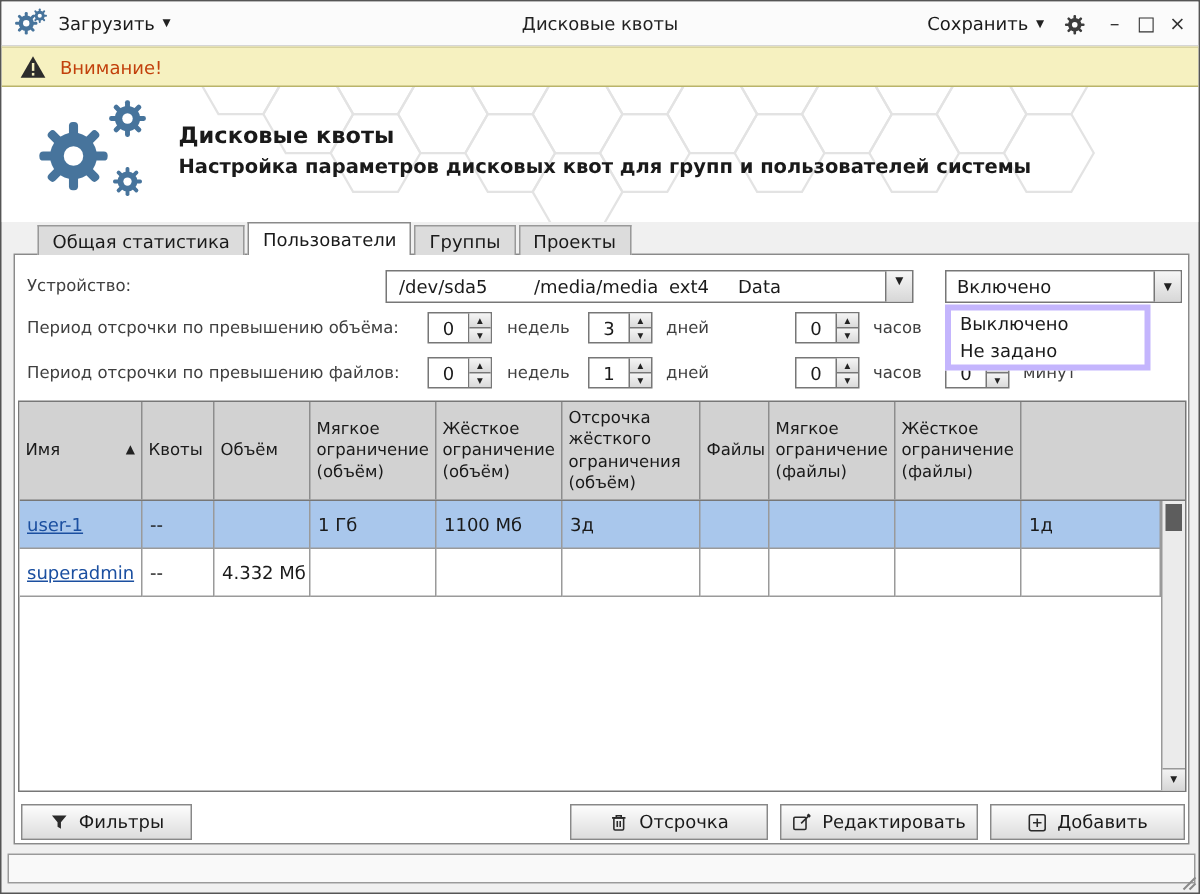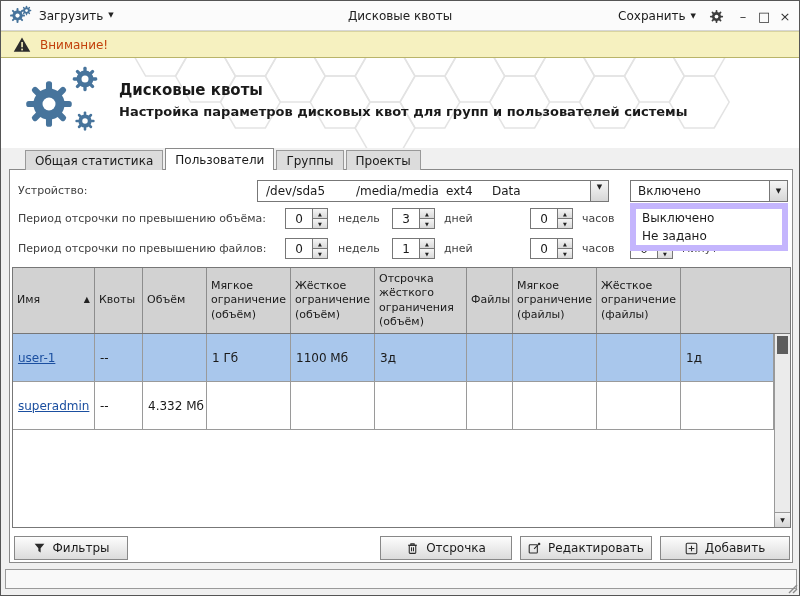--- a/index.html
+++ b/index.html
@@ -50,43 +50,43 @@
   .combo .arrow-btn { position:absolute; right:0; top:0; width:18px; height:100%;
                       border-left:1px solid #777; background:linear-gradient(#f6f6f6,#d7d7d7);
                       display:flex; align-items:center; justify-content:center; }
   .combo .arrow-btn .caret { font-size:7px; }
   .device-combo { left:247px; top:10px; width:352px; }
   .device-combo span { position:absolute; top:3px; font-size:12px; white-space:nowrap; }
   .dc-path { left:8px; } .dc-mount { left:98px; } .dc-fs { left:188px; } .dc-name { left:234px; }
 
   .status-combo { left:620px; top:10px; width:158px; }
   .status-combo .val { position:absolute; left:7px; top:3px; }
-  .status-list { position:absolute; left:620px; top:33px; width:158px; background:#fff;
-                 border:6px solid #c4b5fd; z-index:30; }
+  .status-list { position:absolute; left:620px; top:33px; width:137px; background:#fff;
+                 border:4px solid #c4b5fd; z-index:30; }
   .status-list .opt { height:18px; display:flex; align-items:center; padding-left:6px; font-size:12px; }
 
   .spin { position:absolute; height:21px; width:43px; border:1px solid #777; background:#fff; display:flex; }
   .spin .val { width:26px; display:flex; align-items:center; justify-content:center; font-size:12px; }
   .spin .sb { width:15px; display:flex; flex-direction:column; border-left:1px solid #777; }
   .spin .sb div { flex:1; display:flex; align-items:center; justify-content:center;
                   font-size:5px; color:#222; background:linear-gradient(#f5f5f5,#dadada); }
   .spin .sb div + div { border-top:1px solid #777; }
 
   
   .table { position:absolute; left:2px; top:97px; width:779px; height:261px;
            border:1px solid #777; background:#fff; overflow:hidden; }
   .thead { display:grid; grid-template-columns:82px 48px 64px 84px 84px 92px 46px 84px 84px 93px 1fr;
            height:66px; background:#d2d2d2; border-bottom:1px solid #777; }
   .th { border-right:1px solid #8d8d8d; padding:2px 4px; font-size:11px; line-height:1.28;
         display:flex; align-items:center; overflow:hidden; }
   .th.filler { border-right:none; }
   .th .sort { margin-left:auto; font-size:8px; color:#222; padding-left:4px; }
   .rows { position:absolute; left:0; top:66px; right:16px; bottom:0; }
   .trow { display:grid; grid-template-columns:82px 48px 64px 84px 84px 92px 46px 84px 84px 93px;
-          height:48px; background:#fff;text-align:center; }
+          height:32px; background:#fff;text-align:center; }
   .trow.selected { background:#a9c7ec; }
   .cell { border-right:1px solid #9a9a9a; border-bottom:1px solid #9a9a9a; padding:0 5px;
           display:flex; align-items:center; font-size:12px; overflow:hidden; white-space:nowrap; }
   .cell .link { color:#1b4fa0; text-decoration:underline; cursor:pointer; }
 
   .vscroll { position:absolute; right:0; top:66px; bottom:0; width:16px;
              background:#ebebeb; border-left:1px solid #999; }
   .vthumb { position:absolute; left:2px; top:2px; width:11px; height:18px; background:#5d5d5d; }
   .vdown { position:absolute; left:0; bottom:0; width:100%; height:15px; border-top:1px solid #999;
            background:linear-gradient(#f3f3f3,#d6d6d6); display:flex; align-items:center; justify-content:center; }

